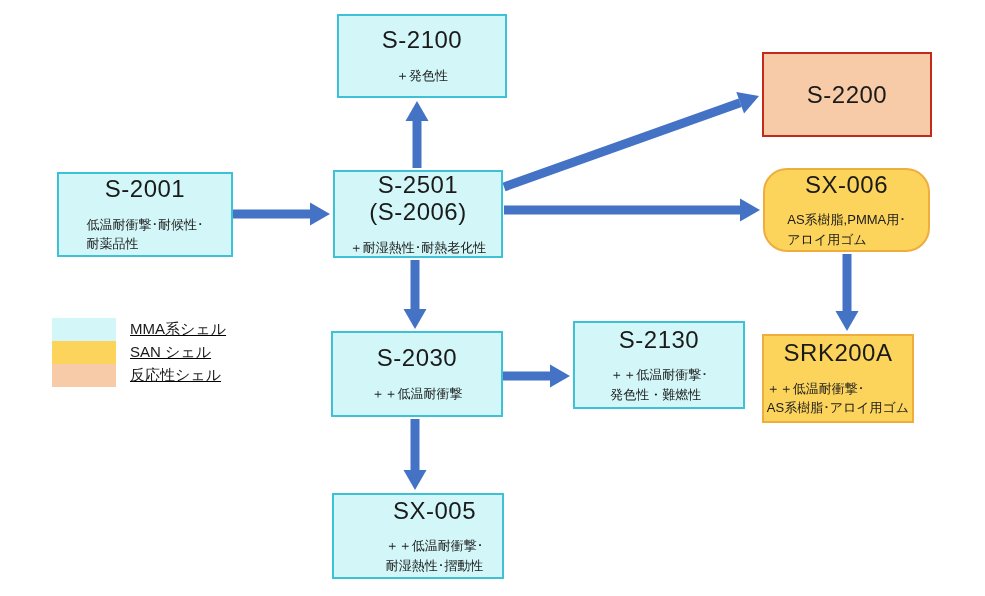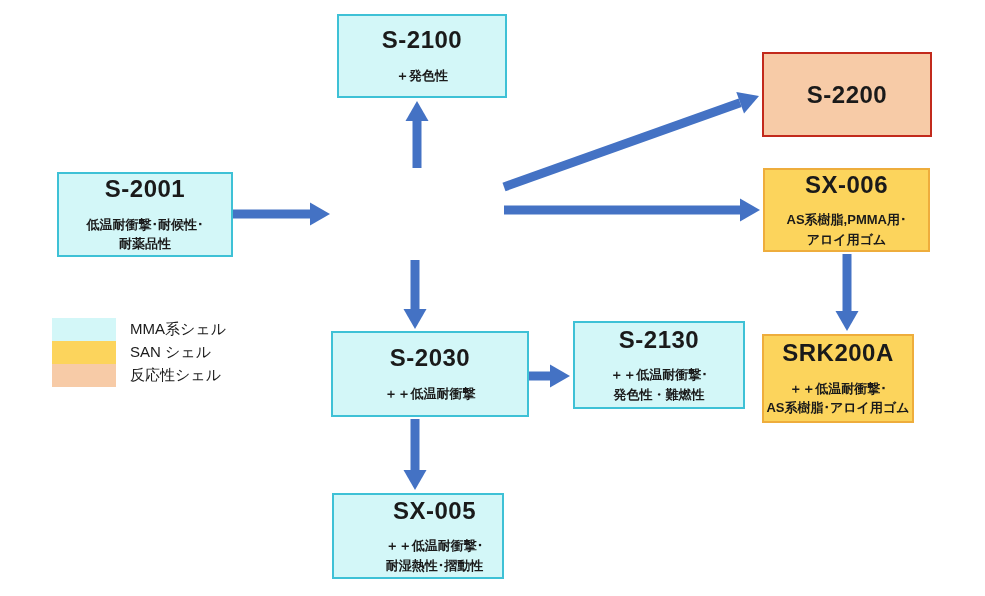--- a/index.html
+++ b/index.html
@@ -16,42 +16,40 @@
   #arrow-layer{
     position:absolute;left:0;top:0;
     pointer-events:none;
   }
   .node{
     position:absolute;
     box-sizing:border-box;
     border:2px solid;
     display:flex;flex-direction:column;
     justify-content:center;align-items:center;
-    text-align:center;
     color:var(--text,#1a1a1a);
-    font-weight:bold;
   }
   .node.mma{background:var(--mma-fill);border-color:var(--mma-border);}
   .node.san{background:var(--san-fill);border-color:var(--san-border);}
   .node.reactive{background:var(--reactive-fill);border-color:var(--reactive-border);}
   .node-title{
     font-size:24px;
     line-height:1.15;
     letter-spacing:0.5px;
     white-space:nowrap;
   }
   .node-sub{
     font-size:13px;
     line-height:1.5;
     margin-top:12px;
     white-space:nowrap;
   }
   .legend{
     position:absolute;
-    left:52px;top:318px;
+    left:52px;top:318px;text-decoration:underline;
   }
   .legend-row{
     display:flex;align-items:center;height:23px;
   }
   .legend-swatch{width:64px;height:23px;flex:none;}
   .legend-swatch.mma{background:var(--mma-fill);}
   .legend-swatch.san{background:var(--san-fill);}
   .legend-swatch.reactive{background:var(--reactive-fill);}
   .legend-label{
     margin-left:14px;
@@ -107,27 +105,32 @@
 
   <div class="node reactive" style="left:762px;top:52px;width:170px;height:85px;">
     <div class="node-title">S-2200</div>
   </div>
 
   <div class="node mma" style="left:57px;top:172px;width:176px;height:85px;">
     <div class="node-title">S-2001</div>
     <div class="node-sub"><span>低温耐衝撃･耐候性･</span><br><span>耐薬品性</span></div>
   </div>
 
+  <div class="node mma" style="left:333px;top:170px;width:170px;height:88px;">
+    <div class="node-title">S-2501</div>
+    <div class="node-title">(S-2006)</div>
+    <div class="node-sub"><span>＋耐湿熱性･耐熱老化性</span></div>
+  </div>
 
-  <div class="node san" style="left:763px;top:168px;width:167px;height:84px;">
+  <div class="node san" style="left:763px;top:168px;width:167px;height:84px;border-radius:24px;">
     <div class="node-title">SX-006</div>
     <div class="node-sub"><span>AS系樹脂,PMMA用･</span><br><span>アロイ用ゴム</span></div>
   </div>
 
-  <div class="node mma" style="left:331px;top:331px;width:198px;height:86px;">
+  <div class="node mma" style="left:331px;top:331px;width:172px;height:86px;">
     <div class="node-title">S-2030</div>
     <div class="node-sub"><span>＋＋低温耐衝撃</span></div>
   </div>
 
   <div class="node mma" style="left:573px;top:321px;width:172px;height:88px;">
     <div class="node-title">S-2130</div>
     <div class="node-sub"><span>＋＋低温耐衝撃･</span><br><span>発色性・難燃性</span></div>
   </div>
 
   <div class="node san" style="left:762px;top:334px;width:152px;height:89px;">

